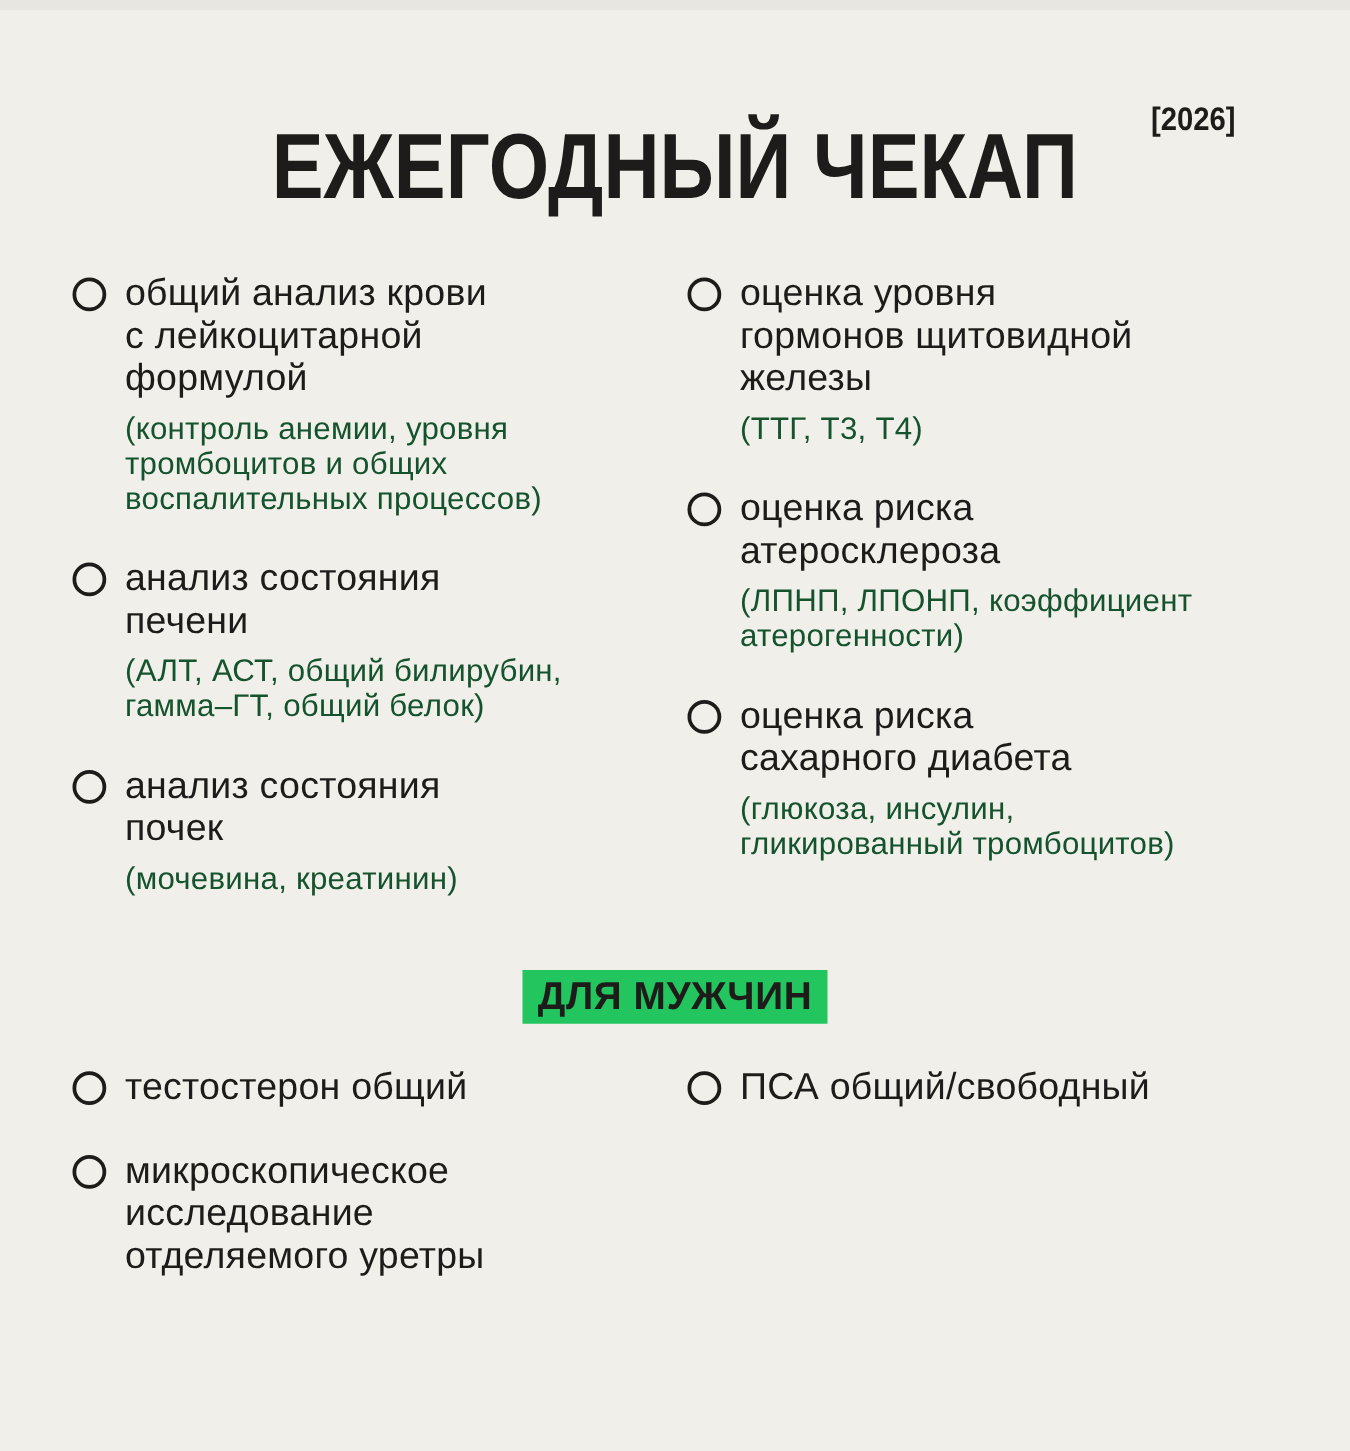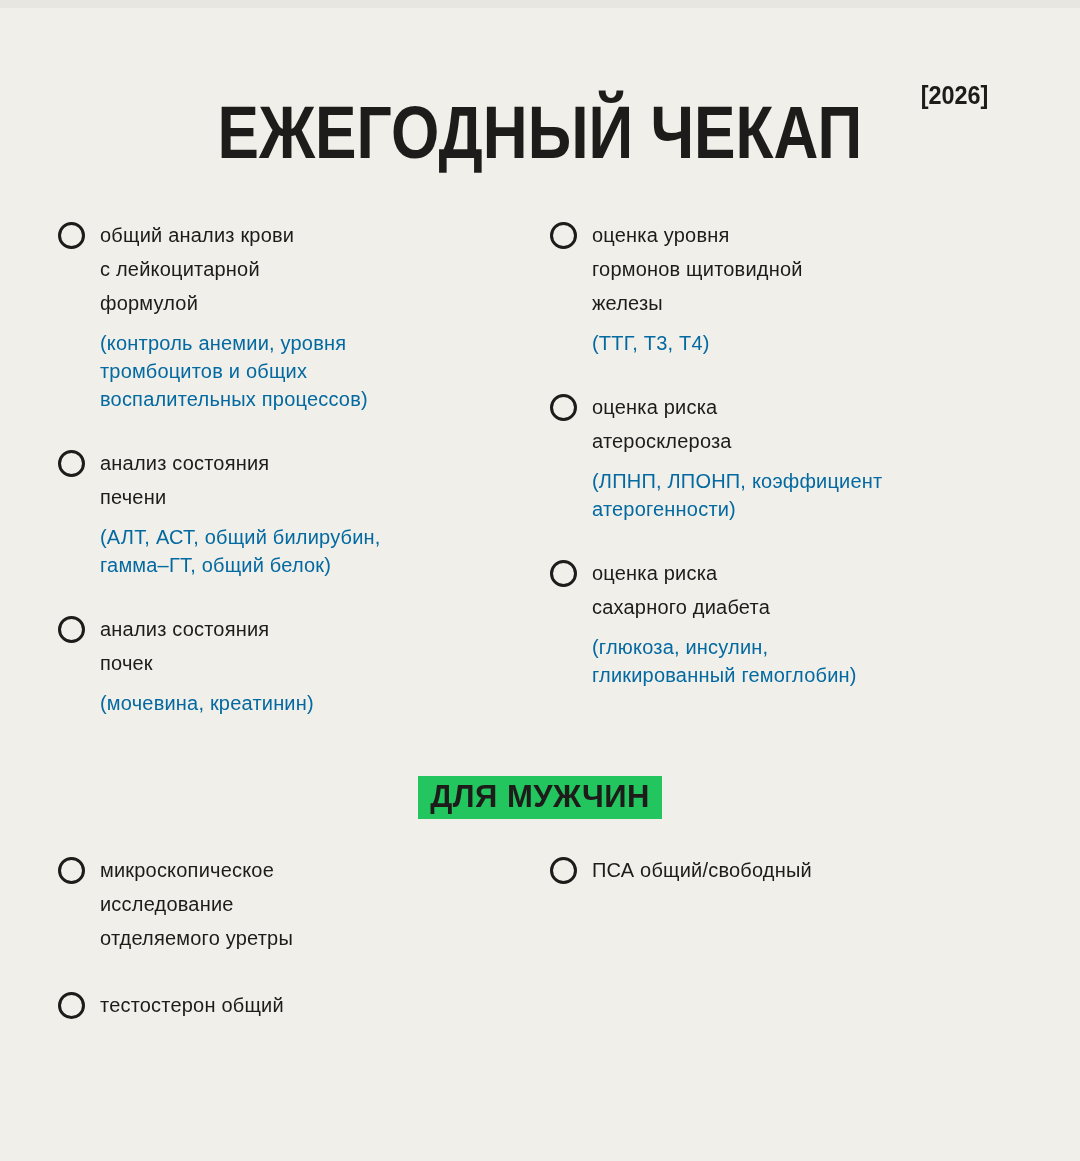--- a/index.html
+++ b/index.html
@@ -46,31 +46,31 @@
     flex: 0 0 auto;
     width: 27px; height: 27px;
     border: 3px solid #1d1c1a;
     border-radius: 50%;
     margin-top: 4px;
     margin-right: 15px;
     background: transparent;
   }
   .item-text { flex: 1; }
   .label {
-    font-size: 20px;
+    font-size: 30px;
     line-height: 34px;
     font-weight: 400;
     white-space: pre-line;
     letter-spacing: 0.2px;
   }
   .note {
     margin-top: 9px;
-    font-size: 20px;
+    font-size: 25px;
     line-height: 28px;
-    color: #0369a1;
+    color: #14532d;
     white-space: pre-line;
     letter-spacing: 0.2px;
   }
   
   .section-heading-row { text-align: center; margin-top: 26px; }
   .section-heading {
     display: inline-block;
     background: #22c55e;
     font-size: 31px;
     font-weight: 700;
@@ -143,46 +143,46 @@
           <div class="note">(ЛПНП, ЛПОНП, коэффициент
 атерогенности)</div>
         </div>
       </div>
       <div class="item">
         <span class="bullet"></span>
         <div class="item-text">
           <div class="label">оценка риска
 сахарного диабета</div>
           <div class="note">(глюкоза, инсулин,
-гликированный гемоглобин)</div>
+гликированный тромбоцитов)</div>
         </div>
       </div>
     </div>
 
   </div>
 
   <div class="section-heading-row">
     <span class="section-heading">ДЛЯ МУЖЧИН</span>
   </div>
 
   <div class="columns men">
 
     <div class="col col-left">
       <div class="item">
         <span class="bullet"></span>
         <div class="item-text">
-          <div class="label">микроскопическое
-исследование
-отделяемого уретры</div>
+          <div class="label">тестостерон общий</div>
         </div>
       </div>
       <div class="item">
         <span class="bullet"></span>
         <div class="item-text">
-          <div class="label">тестостерон общий</div>
+          <div class="label">микроскопическое
+исследование
+отделяемого уретры</div>
         </div>
       </div>
     </div>
 
     <div class="col col-right">
       <div class="item">
         <span class="bullet"></span>
         <div class="item-text">
           <div class="label">ПСА общий/свободный</div>
         </div>

